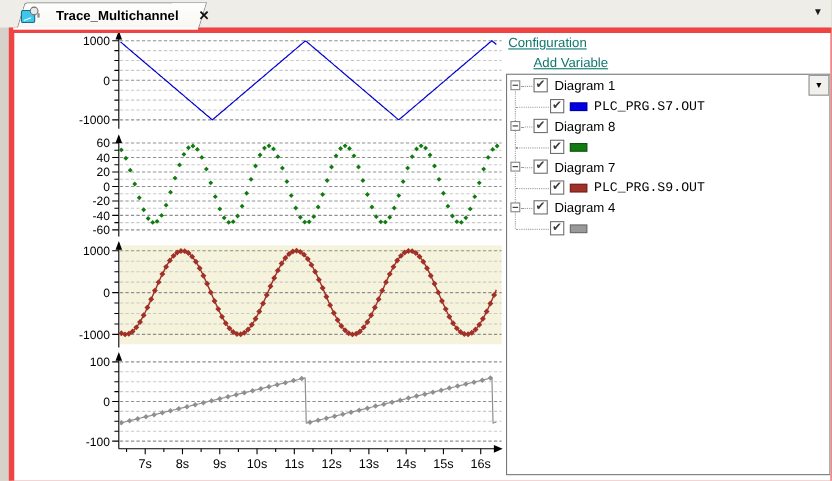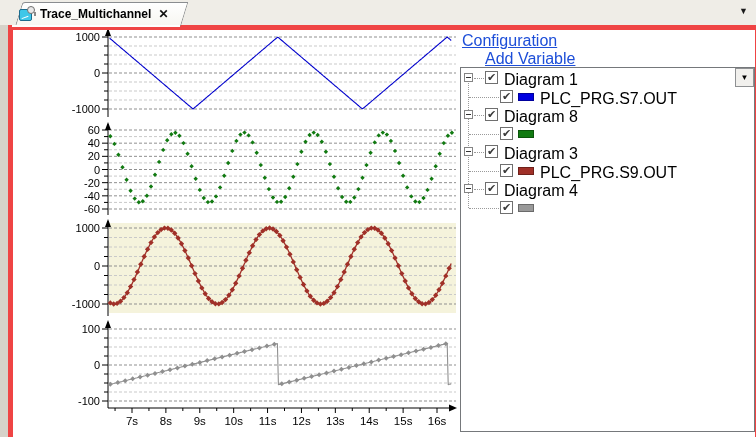--- a/index.html
+++ b/index.html
@@ -5,54 +5,54 @@
   html,body{margin:0;padding:0;}
   body{background:#d6d2c9;font-family:"Liberation Sans",sans-serif;-webkit-font-smoothing:antialiased;}
   .screen{position:relative;width:756px;height:437px;overflow:hidden;background:#d6d2c9;}
   .tabstrip{position:absolute;left:0;top:0;width:756px;height:25px;background:#efede7;}
   .strip-arrow{position:absolute;right:8px;top:7px;font-size:9px;color:#1a1a1a;cursor:pointer;z-index:2;line-height:9px;}
   .tab{position:absolute;left:8px;top:2px;width:173px;height:24px;z-index:3;}
   .tabbg{position:absolute;left:7px;right:0;top:0;bottom:0;background:linear-gradient(#ffffff,#f7f6f1);
          border:1px solid #8a8d90;border-bottom:none;border-radius:3px 1px 0 0;
          transform:skewX(-17deg);transform-origin:100% 100%;}
   .tabcover{position:absolute;left:4px;right:1px;bottom:-1px;height:2px;background:#fefefd;z-index:4;}
-  .tabcontent{position:absolute;left:11px;top:0;right:2px;height:24px;display:flex;align-items:center;gap:4px;z-index:5;}
+  .tabcontent{position:absolute;left:11px;top:0;right:2px;height:24px;display:flex;align-items:center;gap:15px;z-index:5;}
   .tablabel{font-weight:bold;font-size:12px;color:#000;white-space:nowrap;}
   .tabclose{font-weight:bold;font-size:12px;color:#101010;margin-left:3px;cursor:pointer;line-height:12px;}
   .tabicon{position:relative;width:17px;height:16px;flex:0 0 17px;}
   .tabicon .scope{position:absolute;left:0;bottom:1px;width:11px;height:10px;background:#3ec7e8;border:1px solid #1b6c8e;border-radius:2px;}
   .tabicon .scope i{position:absolute;left:1px;top:4px;width:7px;height:3px;border-bottom:1px solid #fff;transform:rotate(-20deg);}
   .tabicon .lens{position:absolute;right:1px;top:0;width:6px;height:6px;border:1px solid #6f6f6f;border-radius:50%;background:#e8e8e8;}
   .tabicon .handle{position:absolute;right:0;top:6px;width:2px;height:4px;background:#8a8a8a;}
   .frame{position:absolute;left:8px;top:25px;width:742px;height:407px;background:#ffffff;border:5px solid #ef4444;
          border-radius:0 0 3px 3px;z-index:1;overflow:hidden;}
   #charts{position:absolute;left:0;top:0;z-index:0;}
-  .link{position:absolute;color:#1d4ed8;text-decoration:underline;font-size:16px;cursor:pointer;z-index:2;white-space:nowrap;}
+  .link{position:absolute;color:#0f766e;text-decoration:underline;font-size:12px;cursor:pointer;z-index:2;white-space:nowrap;}
   #lnk-config{left:449px;top:2px;}
   #lnk-addvar{left:472px;top:20px;}
   .varpanel{position:absolute;left:447px;top:37px;width:295px;height:365px;box-sizing:border-box;
             background:#fff;border:1px solid #75787b;z-index:2;}
   .dropbtn{position:absolute;top:0;right:0;width:19px;height:19px;box-sizing:border-box;background:#f1f0ed;
            border:1px solid #8e9092;font-size:8px;color:#000;padding:0;cursor:pointer;
            display:flex;align-items:center;justify-content:center;z-index:3;font-family:inherit;}
   .vline{position:absolute;left:7px;top:15px;height:125px;width:0;border-left:1px dotted #9a9a9a;}
   .trow{position:absolute;left:0;width:100%;height:18px;}
   .trow .expand{position:absolute;left:3px;top:4px;width:9px;height:9px;box-sizing:border-box;
                 border:1px solid #848484;background:#fff;cursor:pointer;}
   .trow .expand i{position:absolute;left:1px;right:1px;top:3px;height:1px;background:#333;}
   .trow .hstub{position:absolute;top:9px;border-top:1px dotted #9a9a9a;height:0;}
   .trow .hstub.p{left:13px;width:10px;}
   .trow .hstub.c{left:8px;width:30px;}
   .trow .cb{position:absolute;top:2px;width:13px;height:13px;box-sizing:border-box;background:#fff;border:1px solid #6f6f6f;
             font-size:11px;line-height:11px;text-align:center;color:#3a3a3a;cursor:pointer;}
   .trow .cb.parent{left:24px;}
   .trow .cb.child{left:39px;}
-  .trow .lbl{position:absolute;top:2px;font-size:16px;color:#000;white-space:nowrap;cursor:default;text-align:right;}
+  .trow .lbl{position:absolute;top:2px;font-size:12px;color:#000;white-space:nowrap;cursor:default;text-align:right;}
   .trow .lbl.parent{left:43px;}
-  .trow .lbl.child{left:79px;}
+  .trow .lbl.child{left:79px;font-family:Liberation Mono, monospace;}
   .trow .swatch{position:absolute;left:57px;top:5px;width:16px;height:8px;box-sizing:border-box;border:1px solid rgba(0,0,0,.3);}
 </style>
 </head>
 <body>
 
 <div class="screen">
   <div class="tabstrip">
     <span class="strip-arrow">▼</span>
     <div class="tab">
       <div class="tabbg"></div>
@@ -263,21 +263,21 @@
             <span class="hstub c"></span>
             <span class="cb child">✔</span>
             <span class="swatch" style="background: rgb(17, 122, 17);"></span>
           </div>
           <div class="trow" style="top: 75px;">
             <span class="expand">
               <i></i>
             </span>
             <span class="hstub p"></span>
             <span class="cb parent">✔</span>
-            <span class="lbl parent">Diagram 3</span>
+            <span class="lbl parent">Diagram 7</span>
           </div>
           <div class="trow" style="top: 93.5px;">
             <span class="hstub c"></span>
             <span class="cb child">✔</span>
             <span class="swatch" style="background: rgb(160, 48, 40);"></span>
             <span class="lbl child">PLC_PRG.S9.OUT</span>
           </div>
           <div class="trow" style="top: 112px;">
             <span class="expand">
               <i></i>

